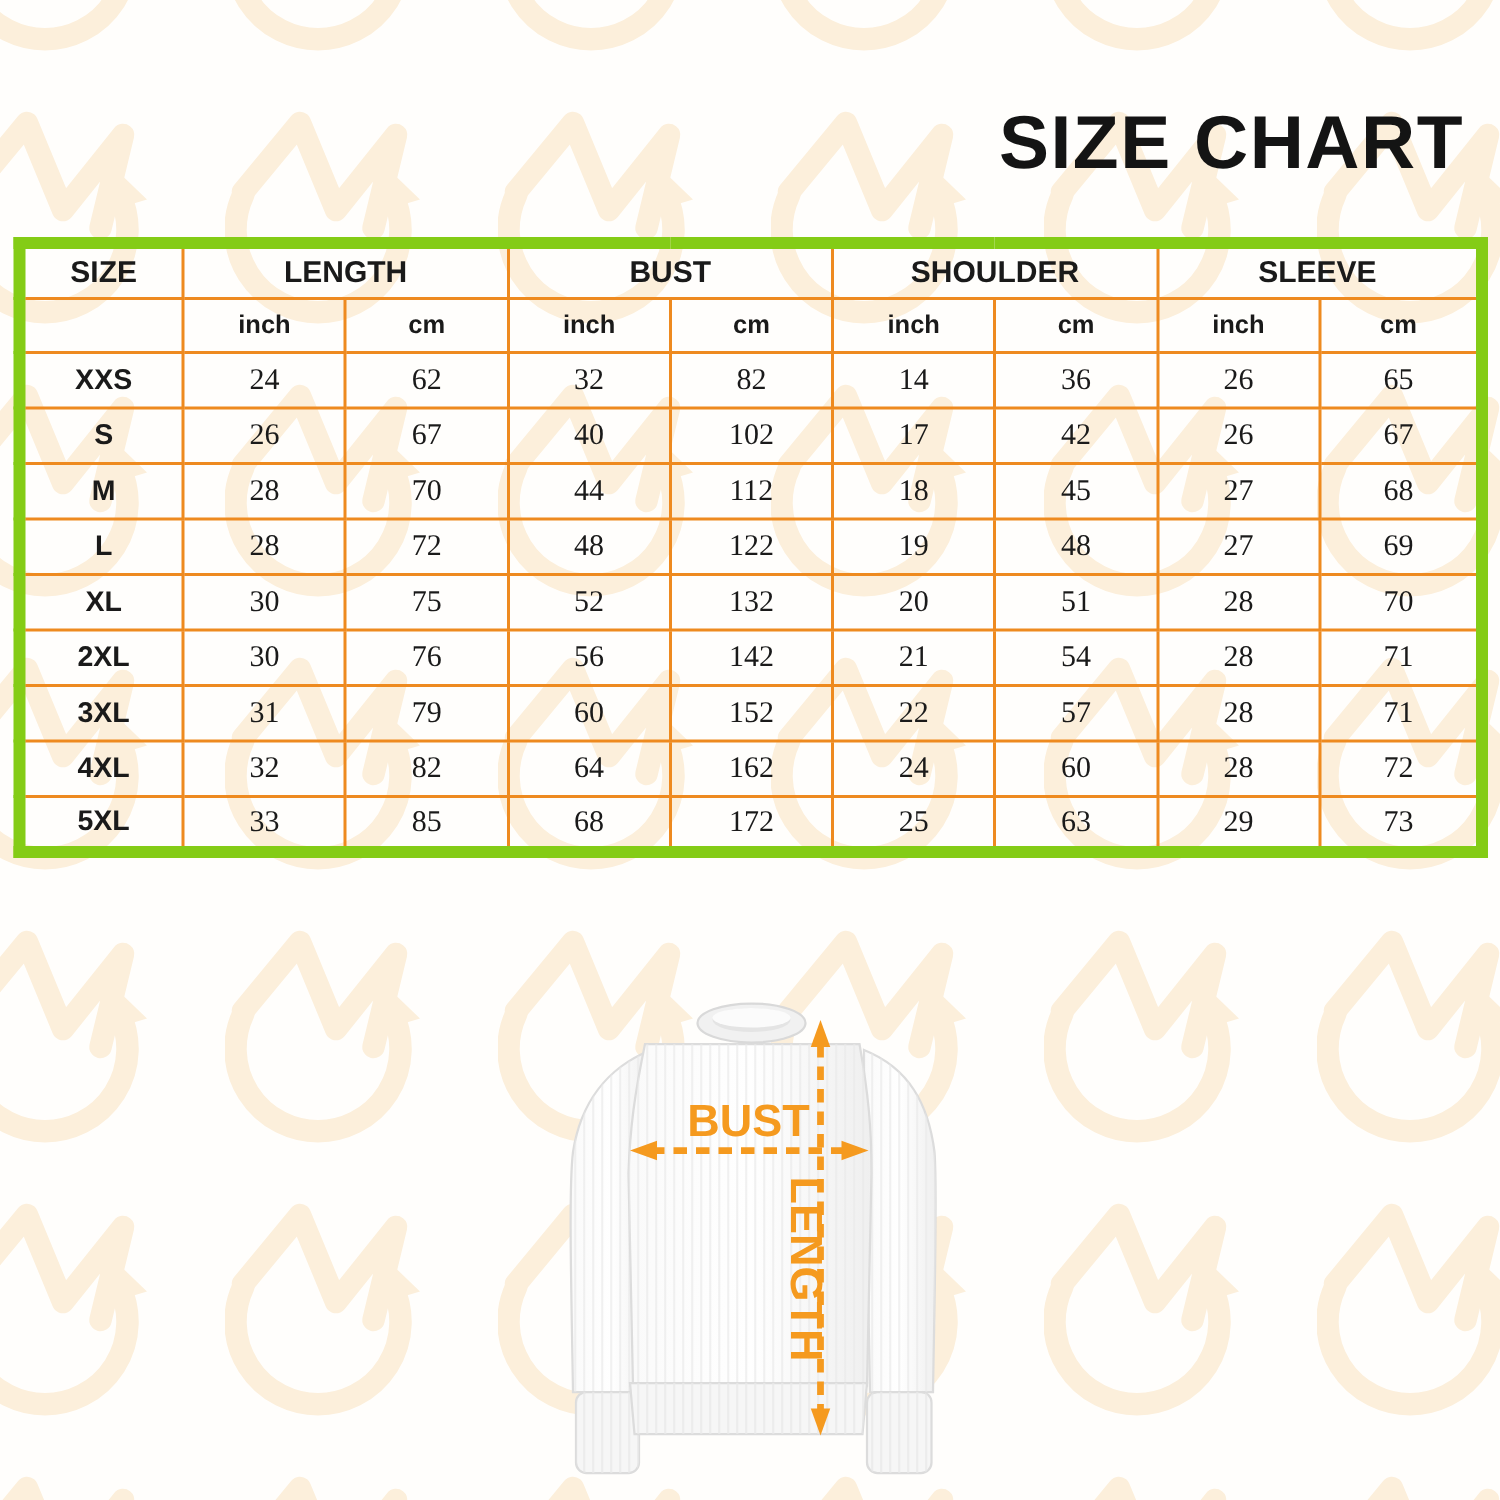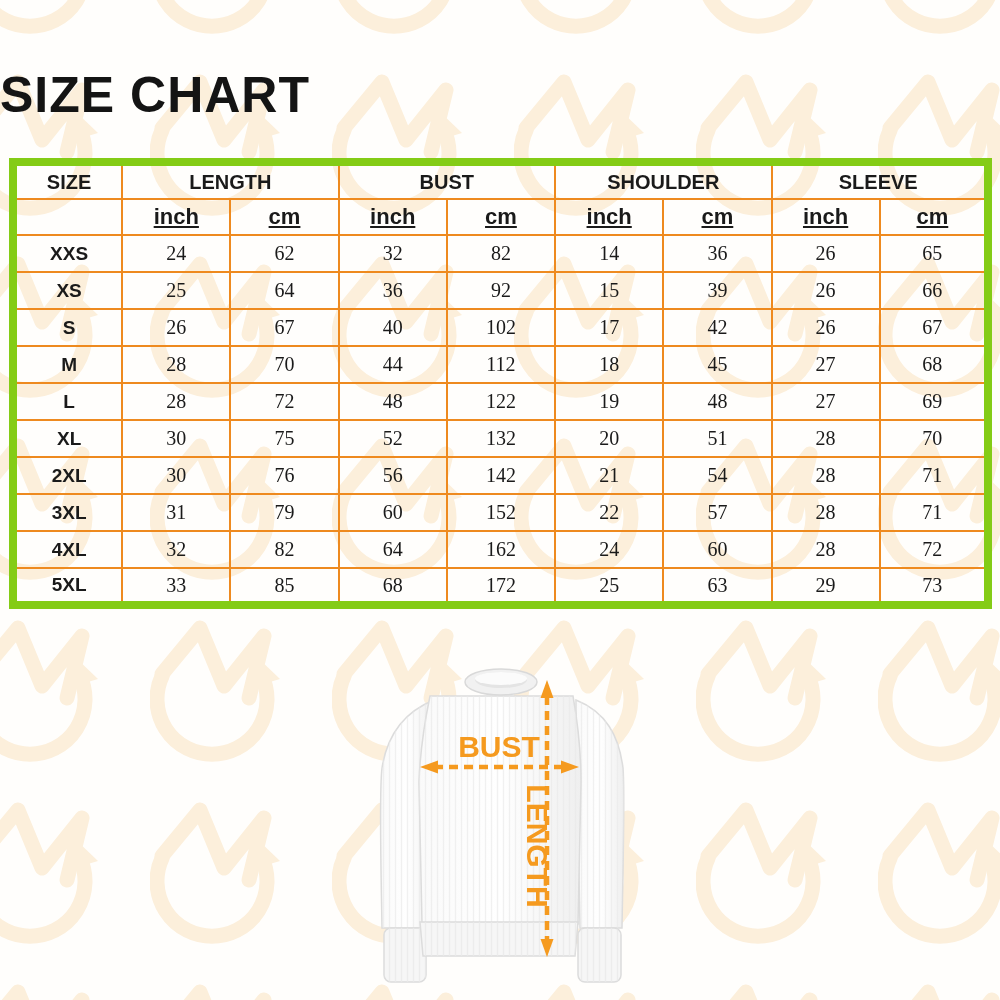--- a/index.html
+++ b/index.html
@@ -6,38 +6,38 @@
   body{
     width:1000px;height:1000px;position:relative;overflow:hidden;
     background:#fffefc;
     font-family:"Liberation Sans","DejaVu Sans",sans-serif;
   }
   .watermark{position:absolute;left:0;top:0;z-index:0;}
   .content{position:relative;z-index:1;width:1000px;height:1000px;}
 
   .page-title{
     margin:0;position:absolute;left:0;top:66px;width:976px;
-    text-align:left;font-size:50px;font-weight:bold;color:#141414;
+    text-align:right;font-size:50px;font-weight:bold;color:#141414;
     letter-spacing:1px;
   }
 
   table.size-table{
     position:absolute;left:9px;top:158px;width:983px;
     border-collapse:collapse;table-layout:fixed;
     border:8px solid #84cc16;
   }
   .size-table td,.size-table th{
     border:2px solid #ee8a1f;text-align:center;vertical-align:middle;
     padding:0;color:#1a1a1a;background:transparent;
   }
   .size-table thead tr.group-row{height:37px;}
   .size-table thead tr.unit-row{height:36px;}
   .size-table tbody tr{height:37px;margin-left:10px;}
   .group-cell{font-size:20px;font-weight:bold;}
-  .unit-cell{font-size:22px;font-weight:bold;text-decoration:underline;}
+  .unit-cell{font-size:17px;font-weight:bold;}
   .size-col{font-size:19px;font-weight:bold;}
   .num{
     font-family:"Liberation Serif","DejaVu Serif",serif;
     font-size:20px;font-weight:normal;color:#262626;
   }
 
   .figure{position:absolute;left:370px;top:660px;width:270px;height:340px;}
   .fig-label{
     font-family:"Liberation Sans","DejaVu Sans",sans-serif;
     font-size:30px;font-weight:bold;
@@ -101,31 +101,20 @@
           <td class="num">24</td>
           <td class="num">62</td>
           <td class="num">32</td>
           <td class="num">82</td>
           <td class="num">14</td>
           <td class="num">36</td>
           <td class="num">26</td>
           <td class="num">65</td>
         </tr>
         <tr>
-          <td class="size-col">XS</td>
-          <td class="num">25</td>
-          <td class="num">64</td>
-          <td class="num">36</td>
-          <td class="num">92</td>
-          <td class="num">15</td>
-          <td class="num">39</td>
-          <td class="num">26</td>
-          <td class="num">66</td>
-        </tr>
-        <tr>
           <td class="size-col">S</td>
           <td class="num">26</td>
           <td class="num">67</td>
           <td class="num">40</td>
           <td class="num">102</td>
           <td class="num">17</td>
           <td class="num">42</td>
           <td class="num">26</td>
           <td class="num">67</td>
         </tr>

